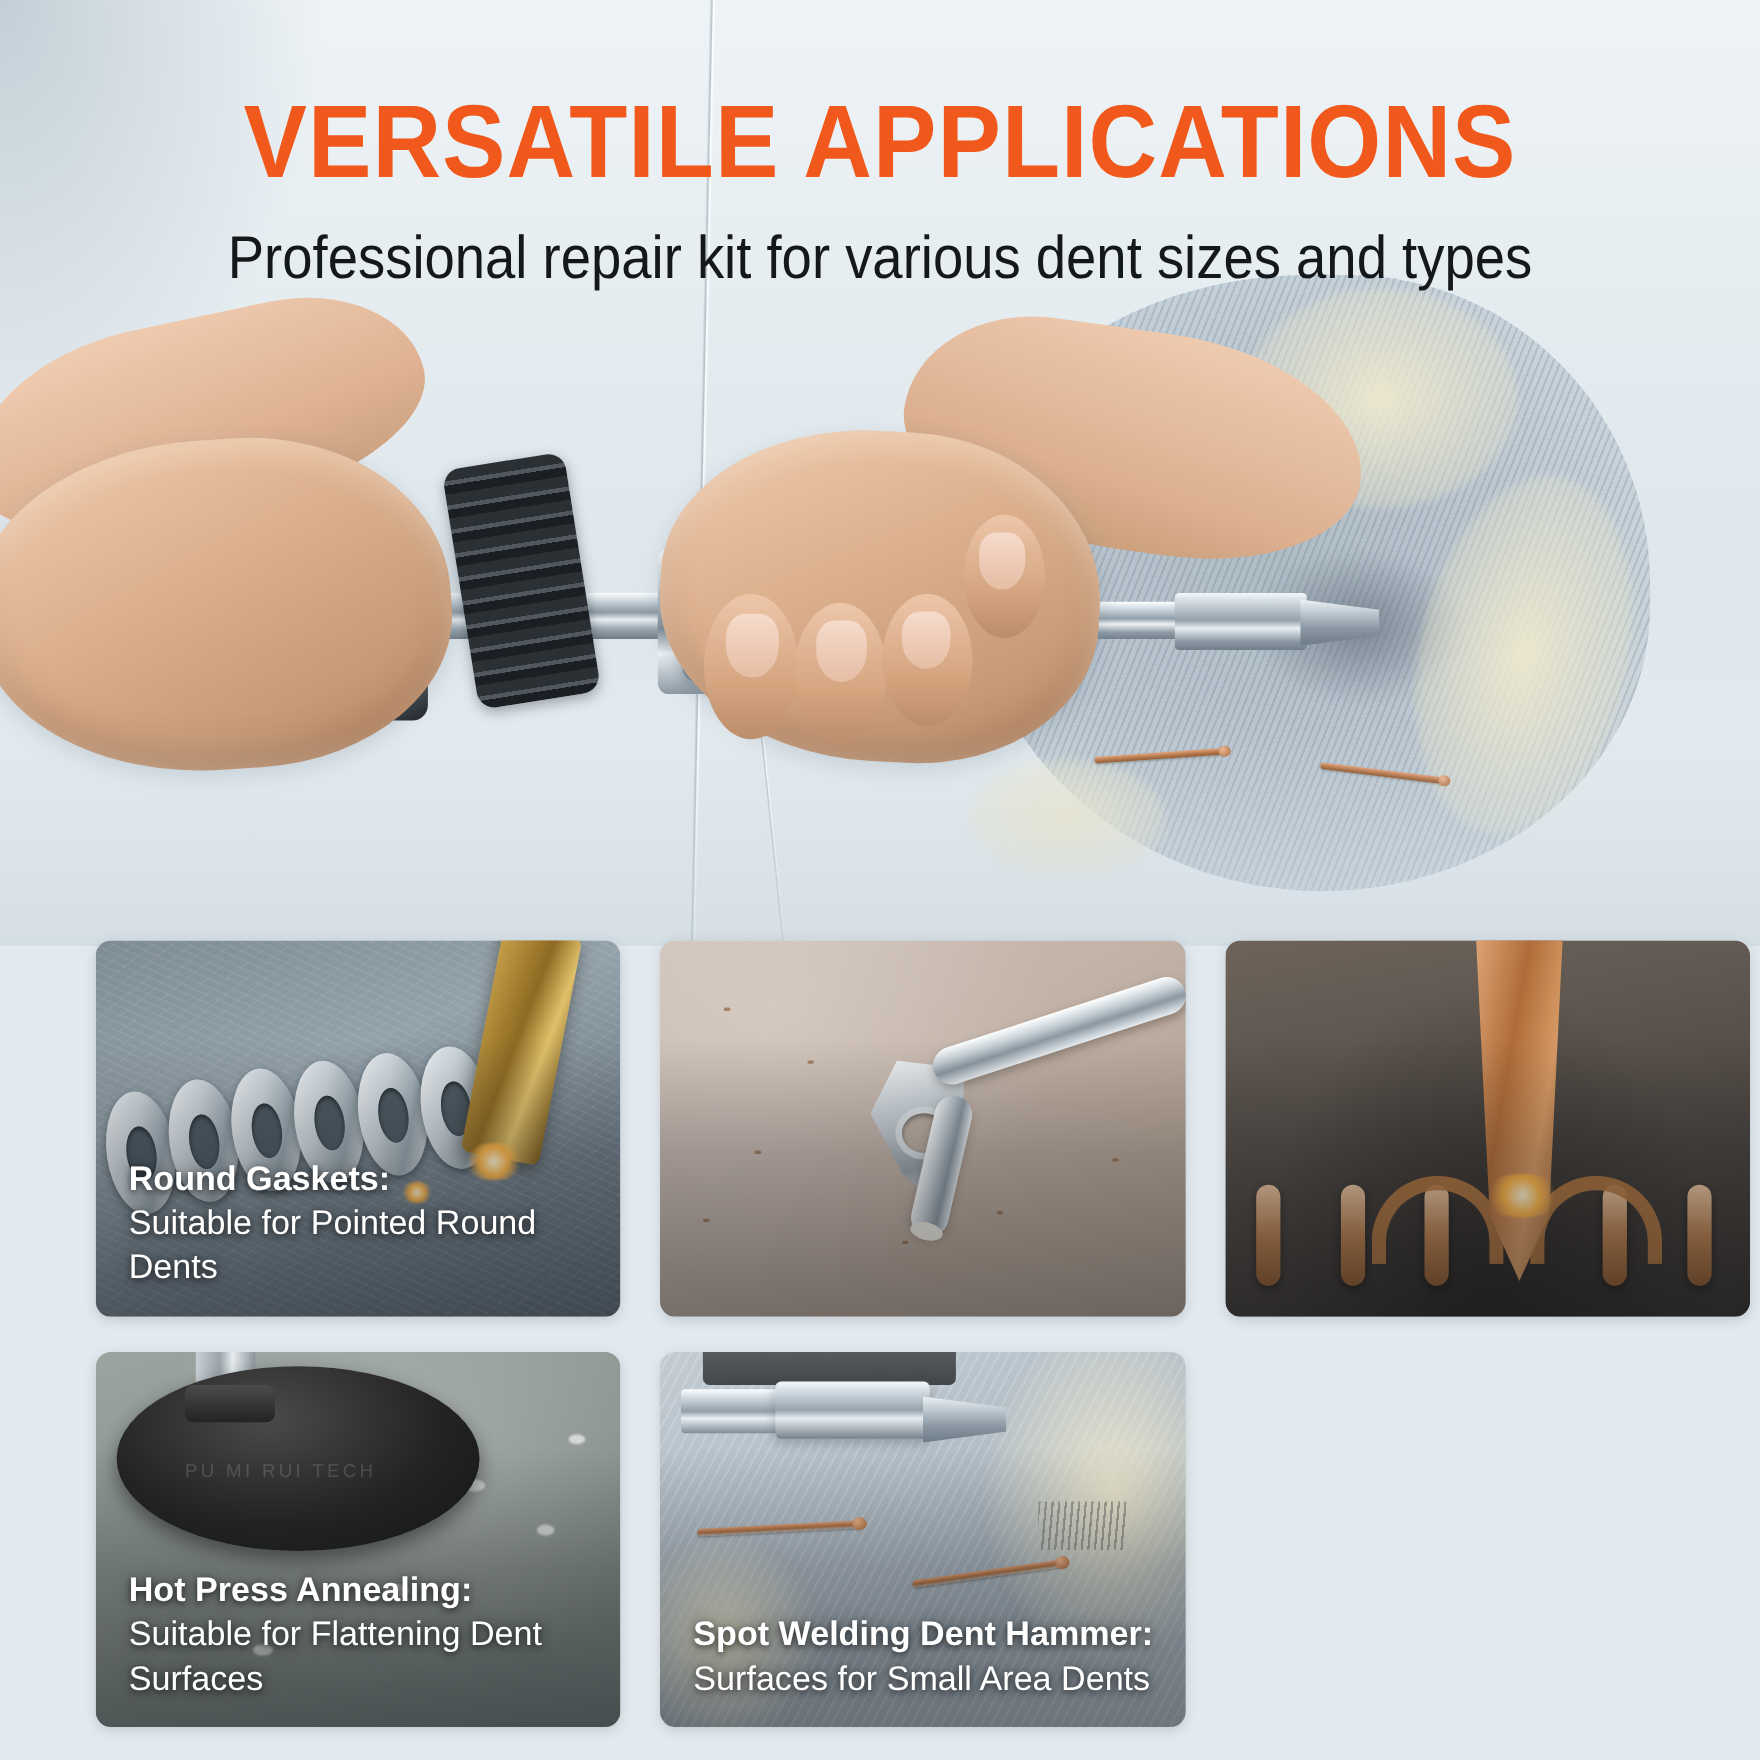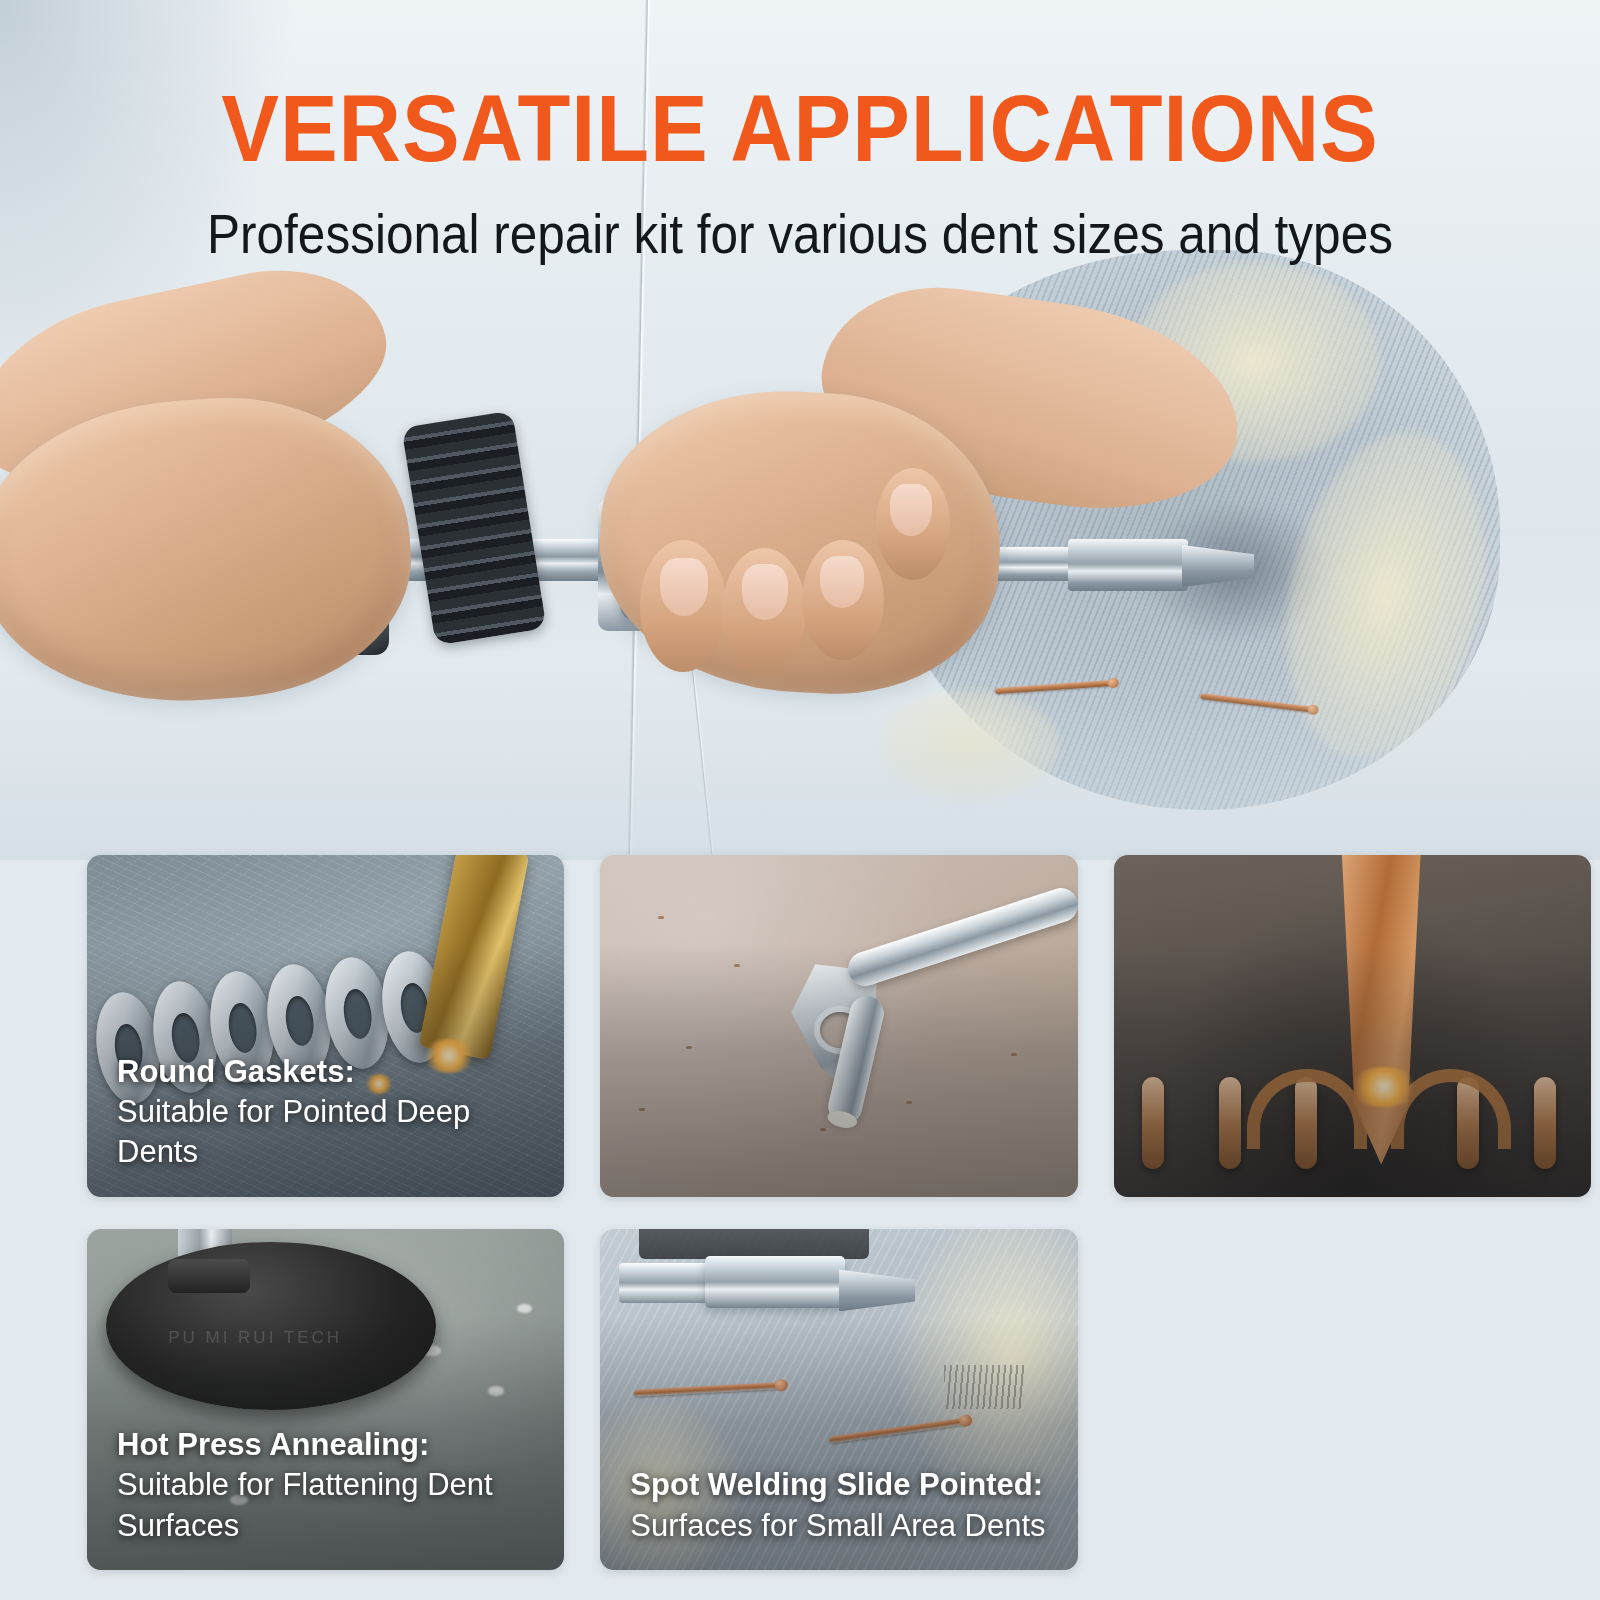--- a/index.html
+++ b/index.html
@@ -367,21 +367,21 @@
       <div class="washer" style="left:38%;top:32%"></div>
       <div class="washer" style="left:50%;top:30%"></div>
       <div class="washer" style="left:62%;top:28%"></div>
       <div class="brass-rod"></div>
       <div class="spark" style="left:70%;top:54%;width:56px;height:34px"></div>
       <div class="spark" style="left:58%;top:64%;width:30px;height:20px"></div>
     </div>
     <div class="card-scrim"></div>
     <div class="card-text">
       <span class="lbl">Round Gaskets:</span><br>
-      <span>Suitable for Pointed Deep Dents</span>
+      <span>Suitable for Pointed Round Dents</span>
     </div>
   </div>
 
   <div class="card">
     <div class="card-bg art-ot">
       <div class="speck" style="left:12%;top:18%"></div>
       <div class="speck" style="left:28%;top:32%"></div>
       <div class="speck" style="left:18%;top:56%"></div>
       <div class="speck" style="left:64%;top:72%"></div>
       <div class="speck" style="left:78%;top:26%"></div>
@@ -440,18 +440,18 @@
       <div class="spot-darkbar"></div>
       <div class="spot-tool-shaft"></div>
       <div class="spot-hex"></div>
       <div class="spot-tip"></div>
       <div class="spot-pin" style="left:7%;top:46%;width:150px;transform:rotate(-3deg)"></div>
       <div class="spot-pin" style="left:48%;top:58%;width:140px;transform:rotate(-8deg)"></div>
       <div class="burr" style="left:72%;top:40%"></div>
     </div>
     <div class="card-scrim"></div>
     <div class="card-text">
-      <span class="lbl">Spot Welding Slide Pointed:</span><br>
+      <span class="lbl">Spot Welding Dent Hammer:</span><br>
       <span>Surfaces for Small Area Dents</span>
     </div>
   </div>
 
 </div>
 
 </body></html>

